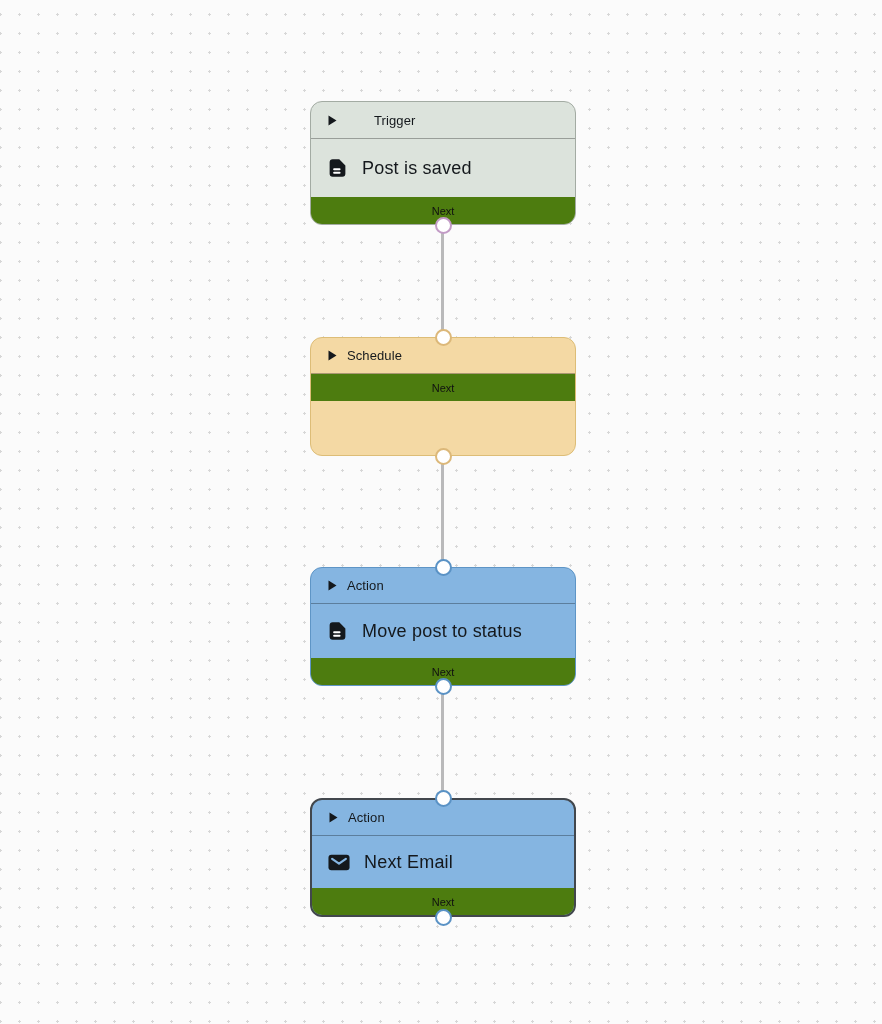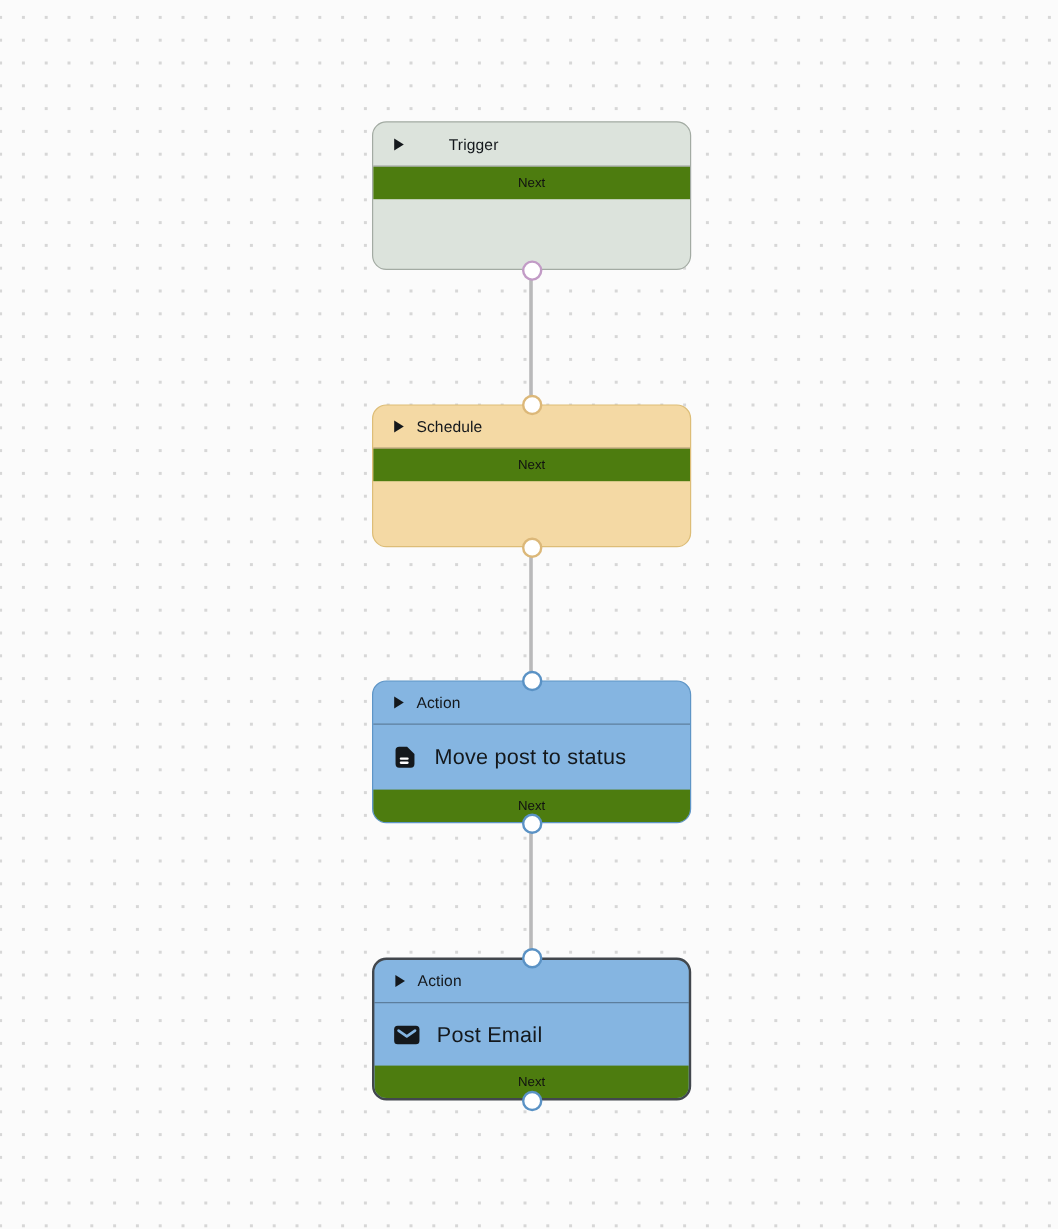--- a/index.html
+++ b/index.html
@@ -114,56 +114,66 @@
 
   <div class="node node--1">
     <div class="node-header">
       <span>
         <svg class="play-tri" width="9" height="11" viewBox="0 0 9 11">
             <path d="M0.5 0.5 L8.5 5.5 L0.5 10.5 Z" fill="#14181c"></path>
           </svg>
       </span>
       <span>Trigger</span>
     </div>
-    <div class="node-footer">
-      <span>Next</span>
-    </div>
-  </div>
-
-  <div class="node node--2">
-    <div class="node-header">
-      <span>
-        <svg class="play-tri" width="9" height="11" viewBox="0 0 9 11">
-            <path d="M0.5 0.5 L8.5 5.5 L0.5 10.5 Z" fill="#14181c"></path>
-          </svg>
-      </span>
-      <span>Schedule</span>
-    </div>
-    <div class="node-footer">
-      <span>Next</span>
-    </div>
-  </div>
-
-  <div class="node node--3">
-    <div class="node-header">
-      <span>
-        <svg class="play-tri" width="9" height="11" viewBox="0 0 9 11">
-            <path d="M0.5 0.5 L8.5 5.5 L0.5 10.5 Z" fill="#14181c"></path>
-          </svg>
-      </span>
-      <span>Action</span>
-    </div>
     <div class="node-body">
       <span class="body-icon">
         <svg width="21" height="22" viewBox="0 0 24 24">
           <path d="M6.5 2 H14 L21 9 V18.5 A3.5 3.5 0 0 1 17.5 22 H6.5 A3.5 3.5 0 0 1 3 18.5 V5.5 A3.5 3.5 0 0 1 6.5 2 Z" fill="#14181c"></path>
           <rect x="7" y="12.2" width="8.5" height="2.3" rx="1.1" fill="#ffffff"></rect>
           <rect x="7" y="16.2" width="8.5" height="2.3" rx="1.1" fill="#ffffff"></rect>
         </svg>
       </span>
+      <span>Post is saved</span>
+    </div>
+    <div class="node-footer">
+      <span>Next</span>
+    </div>
+  </div>
+
+  <div class="node node--2">
+    <div class="node-header">
+      <span>
+        <svg class="play-tri" width="9" height="11" viewBox="0 0 9 11">
+            <path d="M0.5 0.5 L8.5 5.5 L0.5 10.5 Z" fill="#14181c"></path>
+          </svg>
+      </span>
+      <span>Schedule</span>
+    </div>
+    <div class="node-footer">
+      <span>Next</span>
+    </div>
+  </div>
+
+  <div class="node node--3">
+    <div class="node-header">
+      <span>
+        <svg class="play-tri" width="9" height="11" viewBox="0 0 9 11">
+            <path d="M0.5 0.5 L8.5 5.5 L0.5 10.5 Z" fill="#14181c"></path>
+          </svg>
+      </span>
+      <span>Action</span>
+    </div>
+    <div class="node-body">
+      <span class="body-icon">
+        <svg width="21" height="22" viewBox="0 0 24 24">
+          <path d="M6.5 2 H14 L21 9 V18.5 A3.5 3.5 0 0 1 17.5 22 H6.5 A3.5 3.5 0 0 1 3 18.5 V5.5 A3.5 3.5 0 0 1 6.5 2 Z" fill="#14181c"></path>
+          <rect x="7" y="12.2" width="8.5" height="2.3" rx="1.1" fill="#ffffff"></rect>
+          <rect x="7" y="16.2" width="8.5" height="2.3" rx="1.1" fill="#ffffff"></rect>
+        </svg>
+      </span>
       <span>Move post to status</span>
     </div>
     <div class="node-footer">
       <span>Next</span>
     </div>
   </div>
 
   <div class="node node--4">
     <div class="node-header">
       <span>
@@ -173,21 +183,21 @@
       </span>
       <span>Action</span>
     </div>
     <div class="node-body">
       <span class="body-icon">
         <svg width="22" height="17" viewBox="0 0 24 18">
           <rect x="0.5" y="0.5" width="23" height="17" rx="3.2" fill="#14181c"></rect>
           <path d="M4.5 5 L12 10.2 L19.5 5" stroke="#85b5e1" stroke-width="2.4" fill="none" stroke-linecap="round" stroke-linejoin="round"></path>
         </svg>
       </span>
-      <span>Post Email</span>
+      <span>Next Email</span>
     </div>
     <div class="node-footer">
       <span>Next</span>
     </div>
   </div>
 
   <div class="port port--out1"></div>
   <div class="port port--in2"></div>
   <div class="port port--out2"></div>
   <div class="port port--in3"></div>

